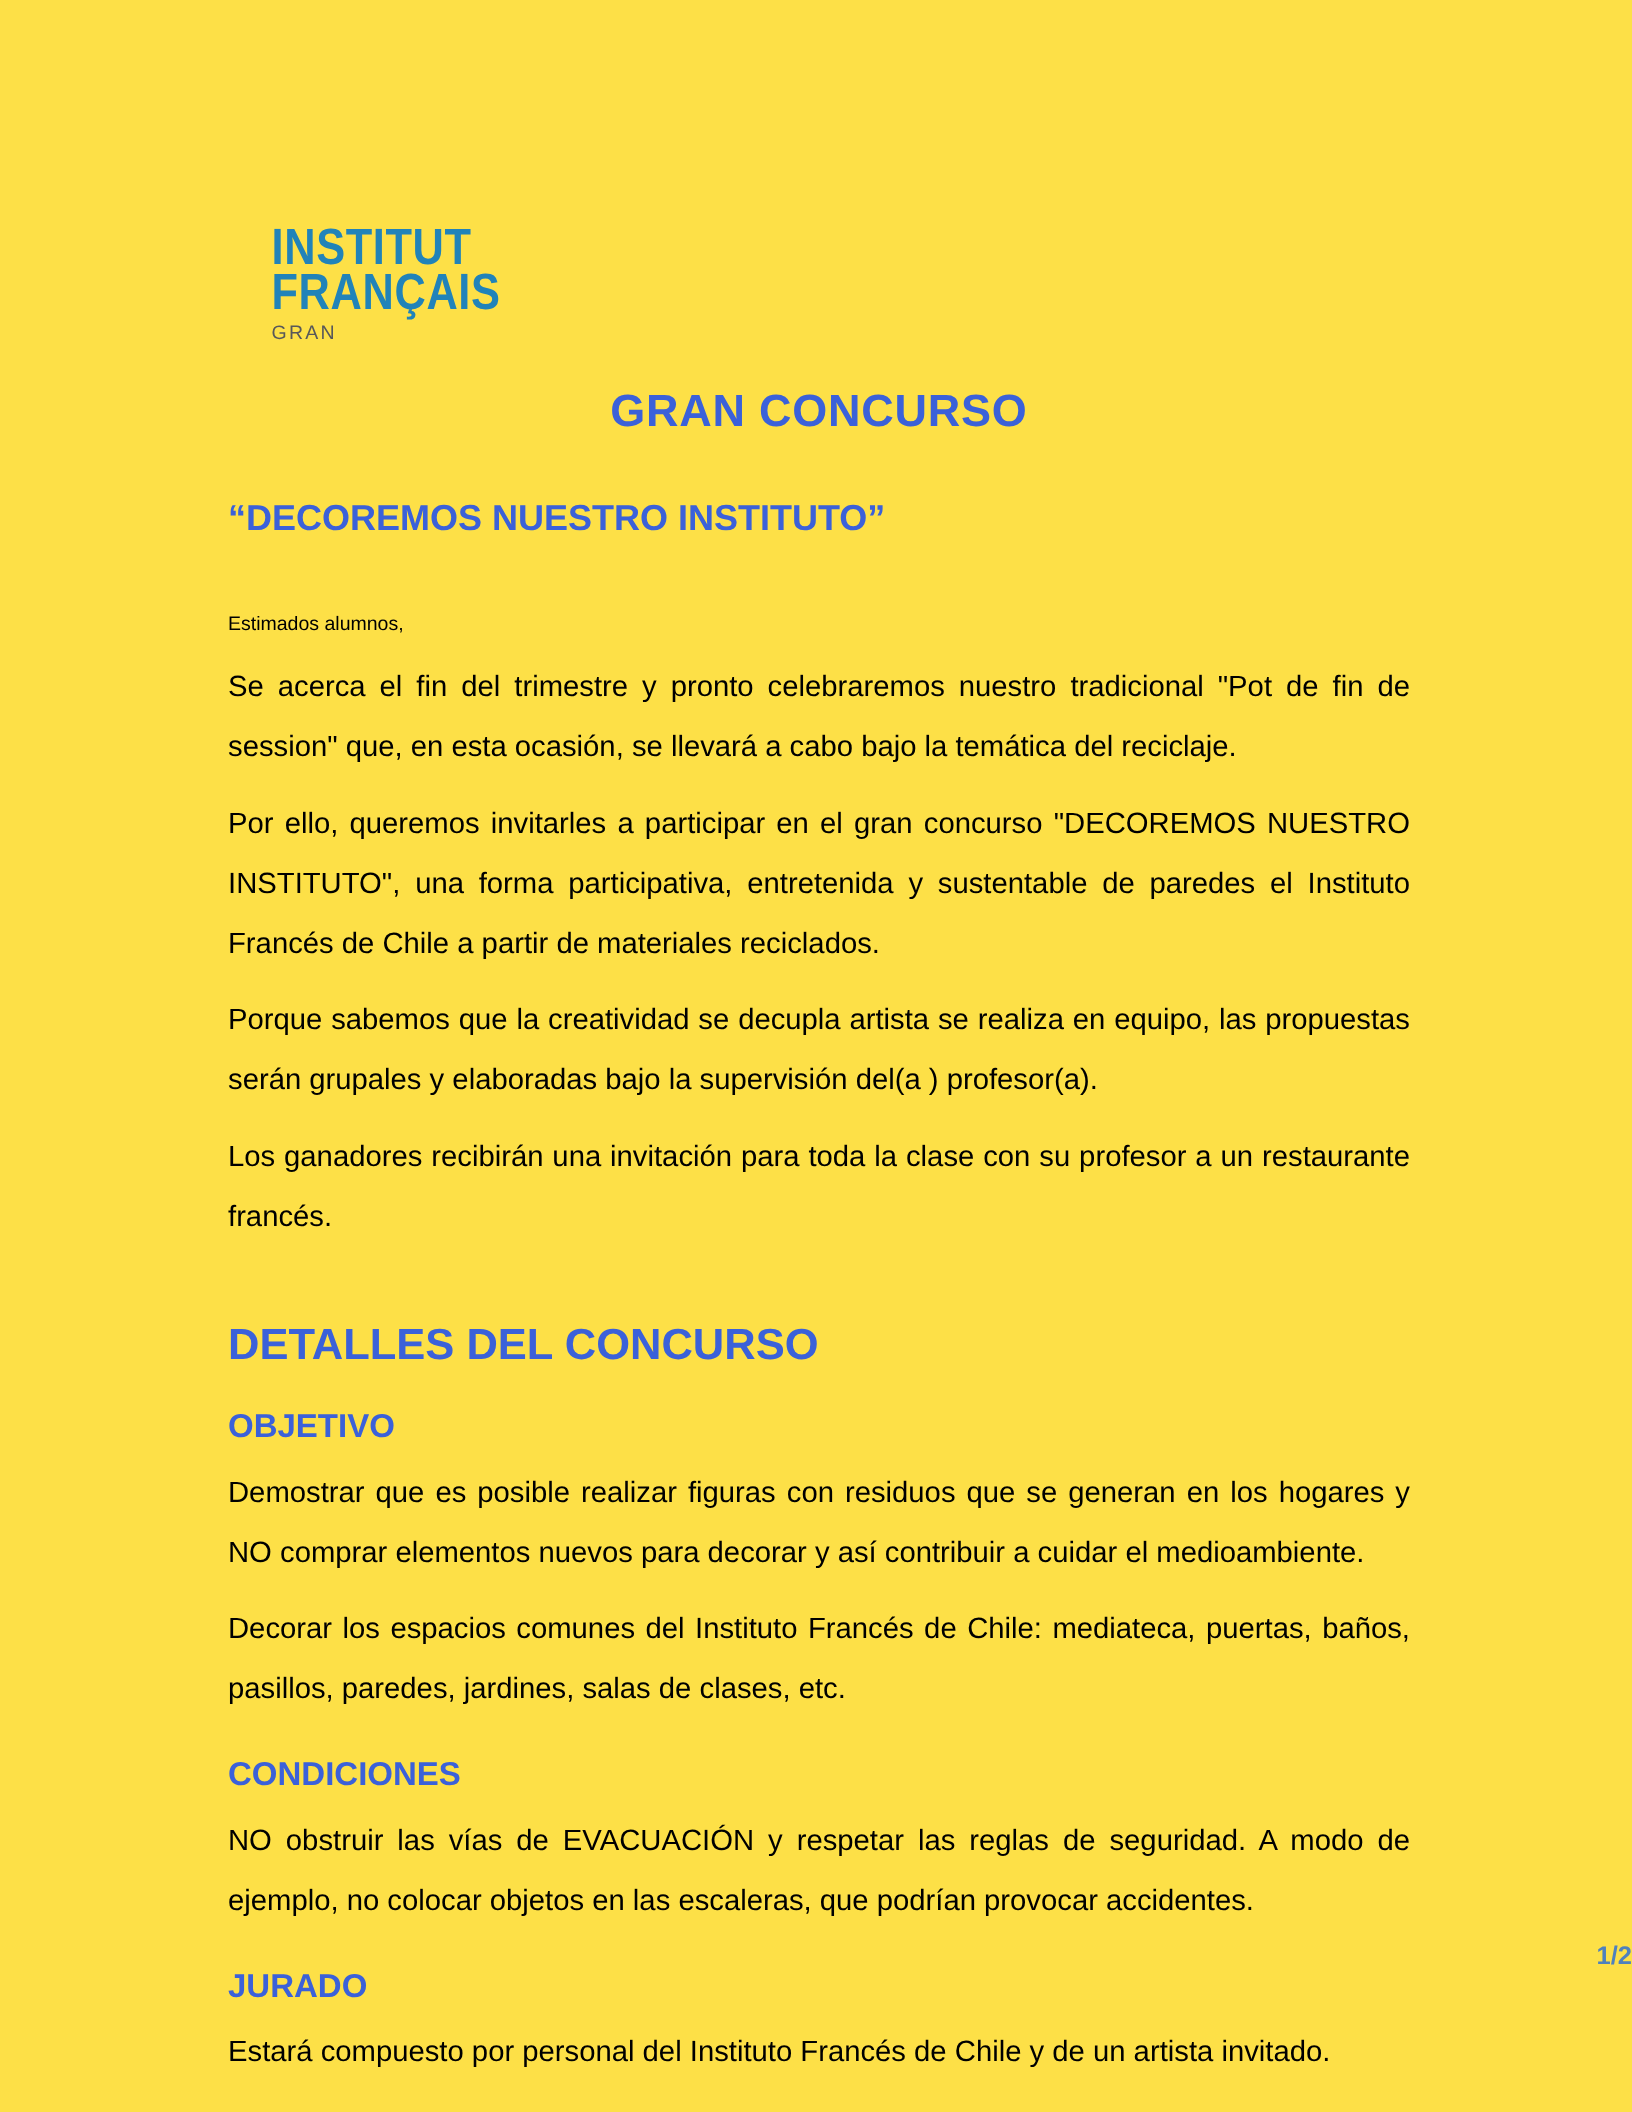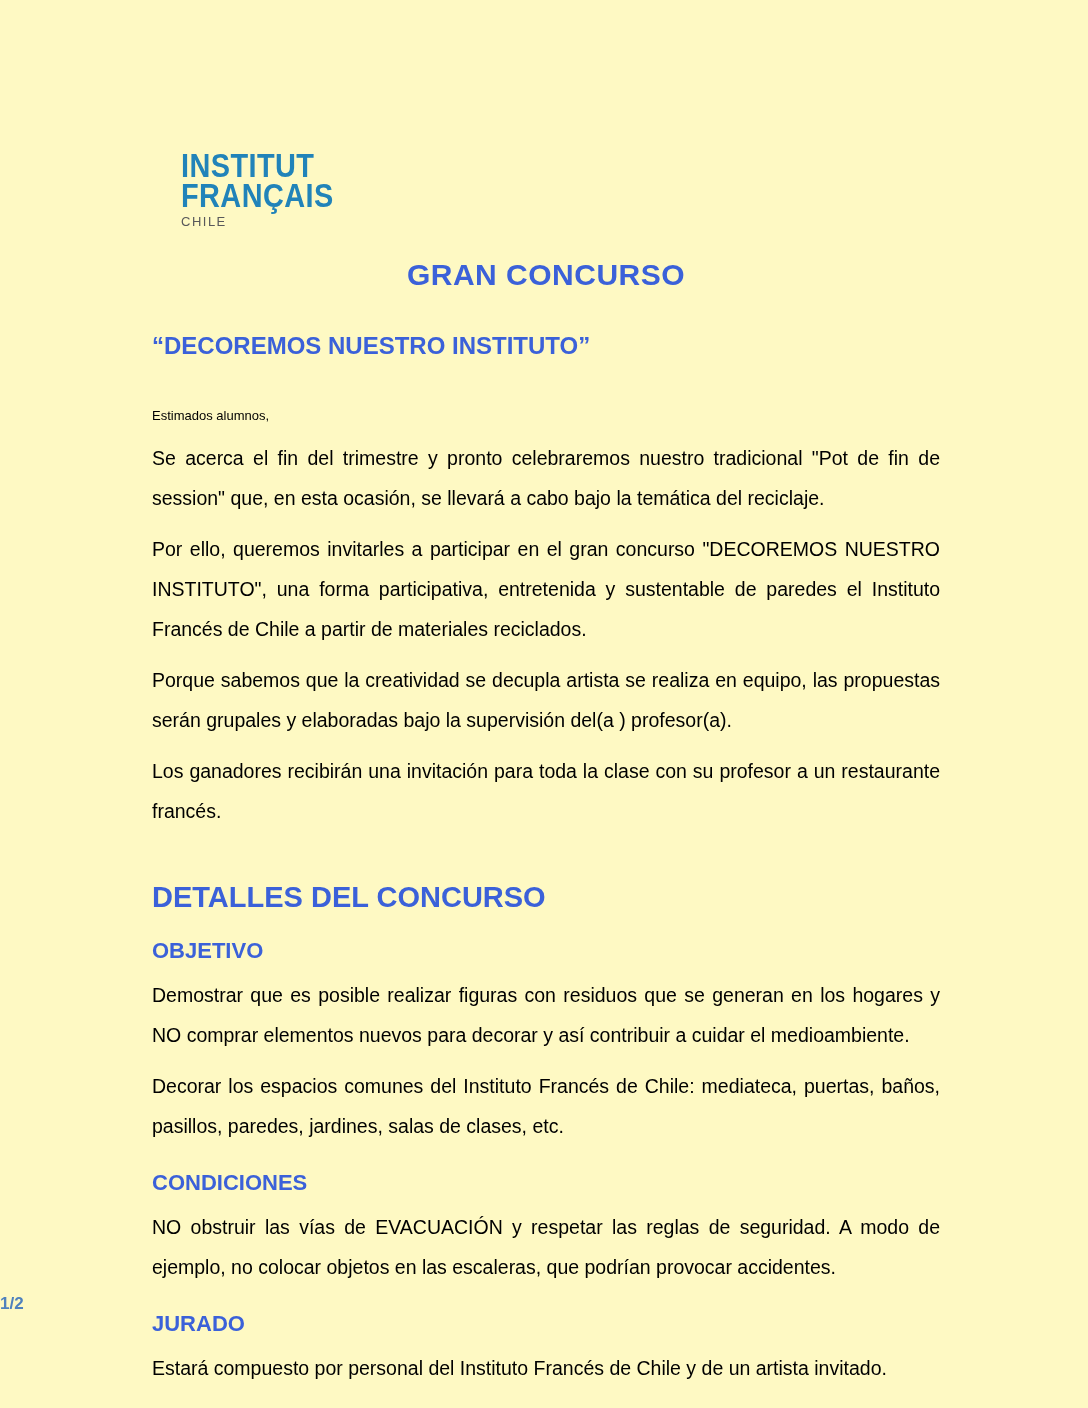--- a/index.html
+++ b/index.html
@@ -1,21 +1,21 @@
 <!DOCTYPE html>
 <html><head>
 <meta charset="utf-8">
 <style>
   * { margin: 0; padding: 0; box-sizing: border-box; }
   html, body { background: #ffffff; }
   .page {
     position: relative;
     width: 1088px;
     height: 1408px;
-    background: #fef9c3;
+    background: #fde047;
     font-family: "Liberation Sans", sans-serif;
     color: #000000;
     overflow: hidden;
   }
   
   .logo {
     position: absolute;
     left: 181px;
     top: 150px;
   }
@@ -79,37 +79,37 @@
     font-weight: bold;
     font-size: 22px;
     margin-top: 24px;
   }
   .after-sub { margin-top: 17px; }
   .footer {
     position: absolute;
     left: 0;
     top: 1294px;
     width: 1088px;
-    text-align: left;
+    text-align: right;
   }
   .page-number {
     color: #4f81bd;
     font-weight: bold;
     font-size: 17px;
   }
 </style>
 </head>
 <body>
 
 <div class="page">
 
   <div class="logo">
     <div class="logo-line">INSTITUT</div>
     <div class="logo-line">FRANÇAIS</div>
-    <div class="logo-country">CHILE</div>
+    <div class="logo-country">GRAN</div>
   </div>
 
   <div class="content">
 
     <div class="doc-title">GRAN CONCURSO</div>
     <div class="doc-subtitle">“DECOREMOS NUESTRO INSTITUTO”</div>
 
     <p class="greeting">Estimados alumnos,</p>
 
     <p class="body-par first-par">Se acerca el fin del trimestre y pronto celebraremos nuestro tradicional "Pot de fin de session" que, en esta ocasión, se llevará a cabo bajo la temática del reciclaje.</p>

